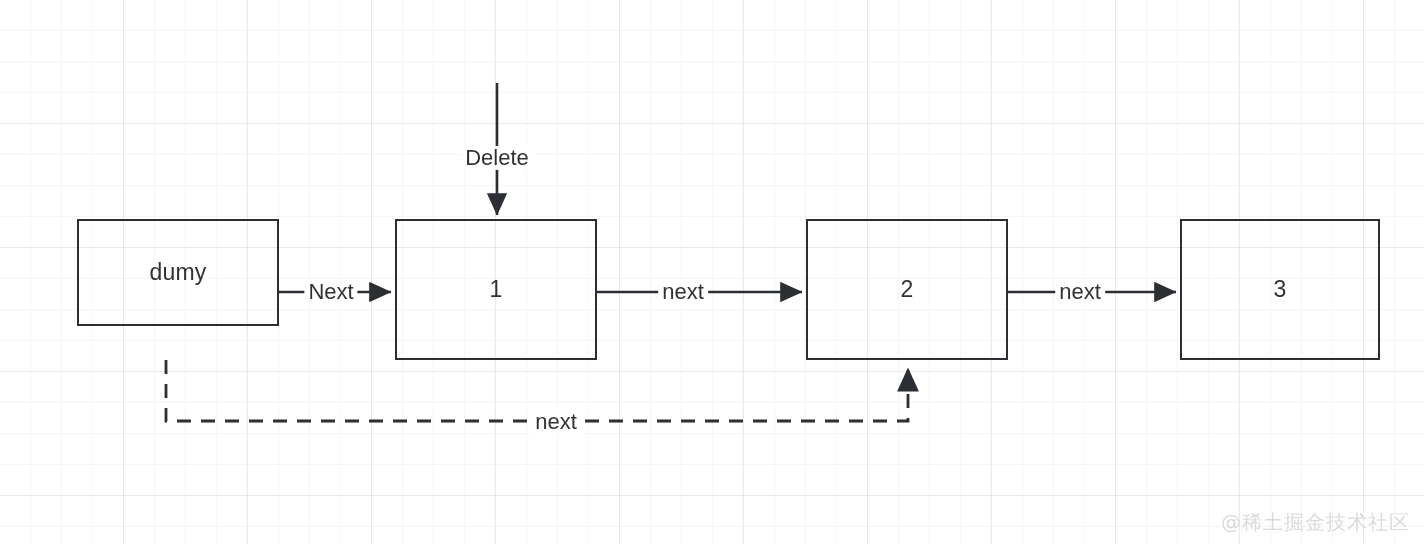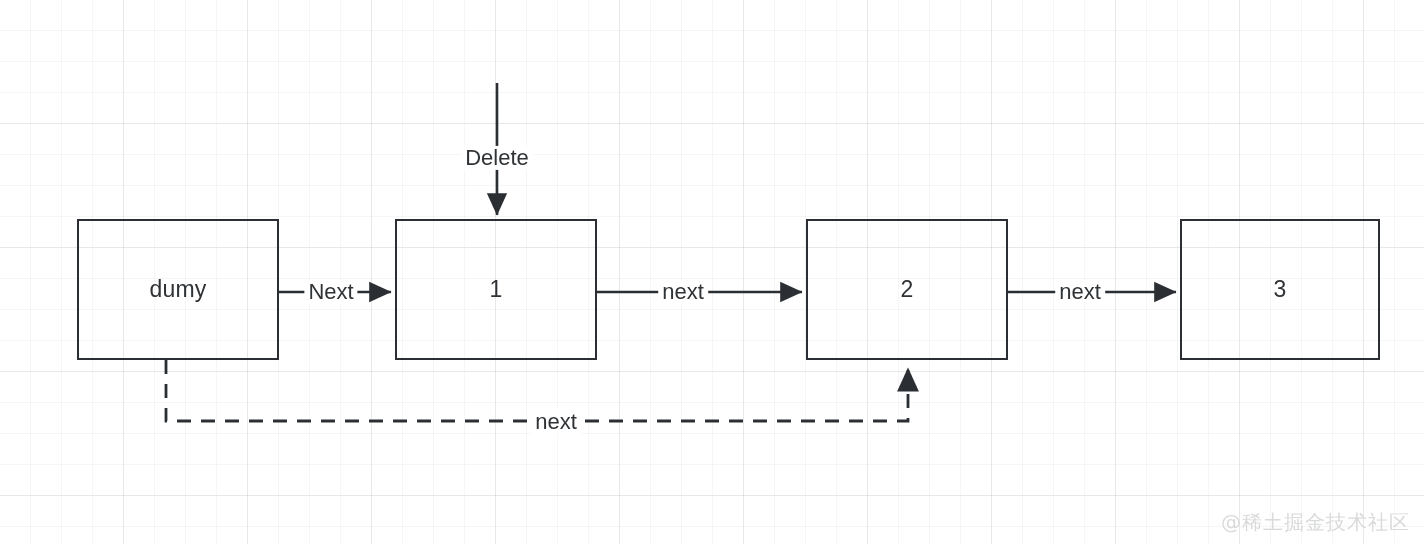--- a/index.html
+++ b/index.html
@@ -98,21 +98,21 @@
 
     <g>
       <line x1="1008" y1="292" x2="1176" y2="292" stroke="#2b2f33" stroke-width="2.6" marker-end="url(#arrowhead)"></line>
     </g>
 
     <g>
       <path d="M166,360 L166,421 L908,421 L908,368" fill="none" stroke="#2b2f33" stroke-width="2.8" stroke-dasharray="14 10" stroke-linecap="butt" marker-end="url(#arrowhead)"></path>
     </g>
   </svg>
 
-  <div class="node-box" style="left:77px; top:219px; width:202px; height:141px;">
+  <div class="node-box" style="left:77px; top:219px; width:202px; height:107px;">
     <span class="node-label">dumy</span>
   </div>
 
   <div class="node-box" style="left:395px; top:219px; width:202px; height:141px;">
     <span class="node-label">1</span>
   </div>
 
   <div class="node-box" style="left:806px; top:219px; width:202px; height:141px;">
     <span class="node-label">2</span>
   </div>

